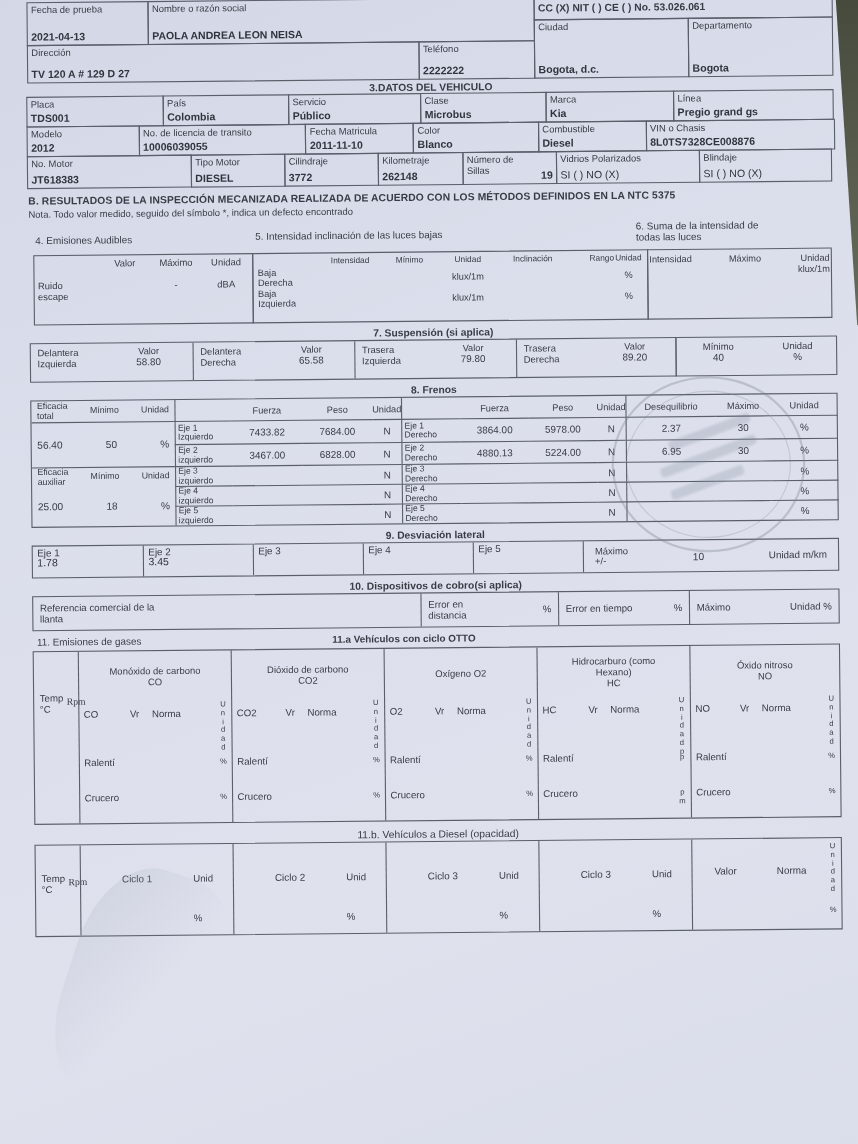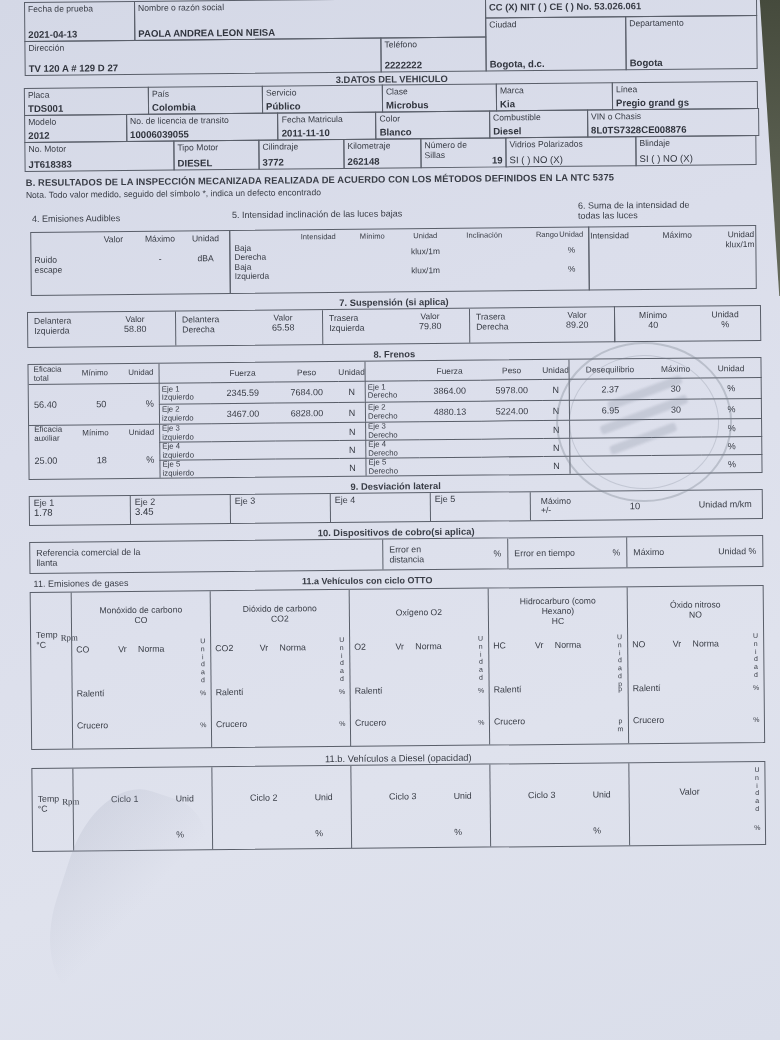--- a/index.html
+++ b/index.html
@@ -401,21 +401,21 @@
             <span class="n">25.00</span>
             <span class="n">18</span>
             <span class="n">%</span>
           </div>
       </div>
 
       <div class="ej bl" style="grid-column:2;grid-row:2">
           <span class="pre">Eje 1
 Izquierdo</span>
         </div>
-      <div style="grid-column:3;grid-row:2">2345.59</div>
+      <div style="grid-column:3;grid-row:2">7433.82</div>
       <div style="grid-column:4;grid-row:2">7684.00</div>
       <div style="grid-column:5;grid-row:2">N</div>
       <div class="ej bl" style="grid-column:6;grid-row:2">
           <span class="pre">Eje 1
 Derecho</span>
         </div>
       <div style="grid-column:7;grid-row:2">3864.00</div>
       <div style="grid-column:8;grid-row:2">5978.00</div>
       <div style="grid-column:9;grid-row:2">N</div>
       <div class="bl" style="grid-column:10;grid-row:2">2.37</div>
@@ -710,20 +710,21 @@
       </div>
       <div class="cic bl" style="width:139px">
         <div class="c1">
             <span class="cl">Ciclo 3</span>
             <span class="cu">Unid</span>
           </div>
         <div class="c2">%</div>
       </div>
       <div class="lastg bl" style="flex:1">
         <span class="lv1">Valor</span>
+        <span class="lv1">Norma</span>
         <div class="gunit">
           <span class="gv pre" style="padding-top:4px">U
 n
 i
 d
 a
 d</span>
           <span style="padding-top:4px">%</span>
         </div>
       </div>

